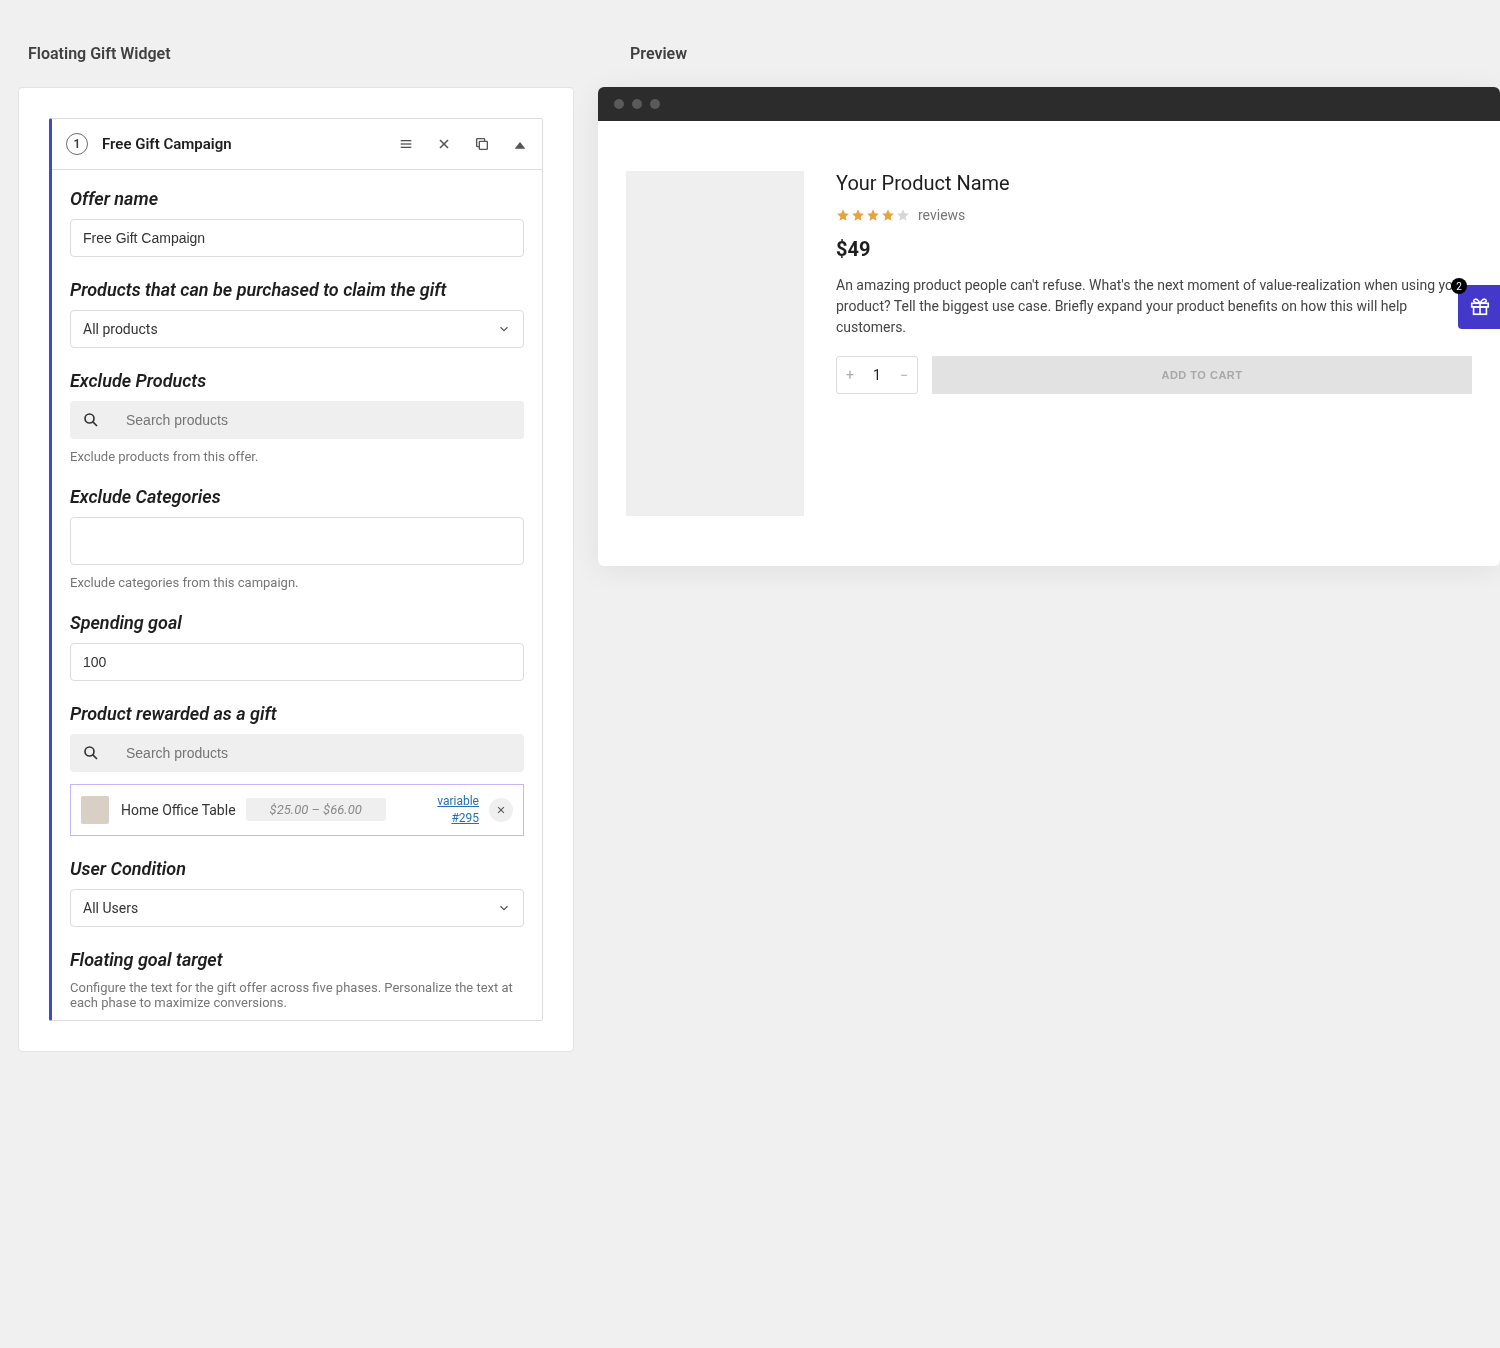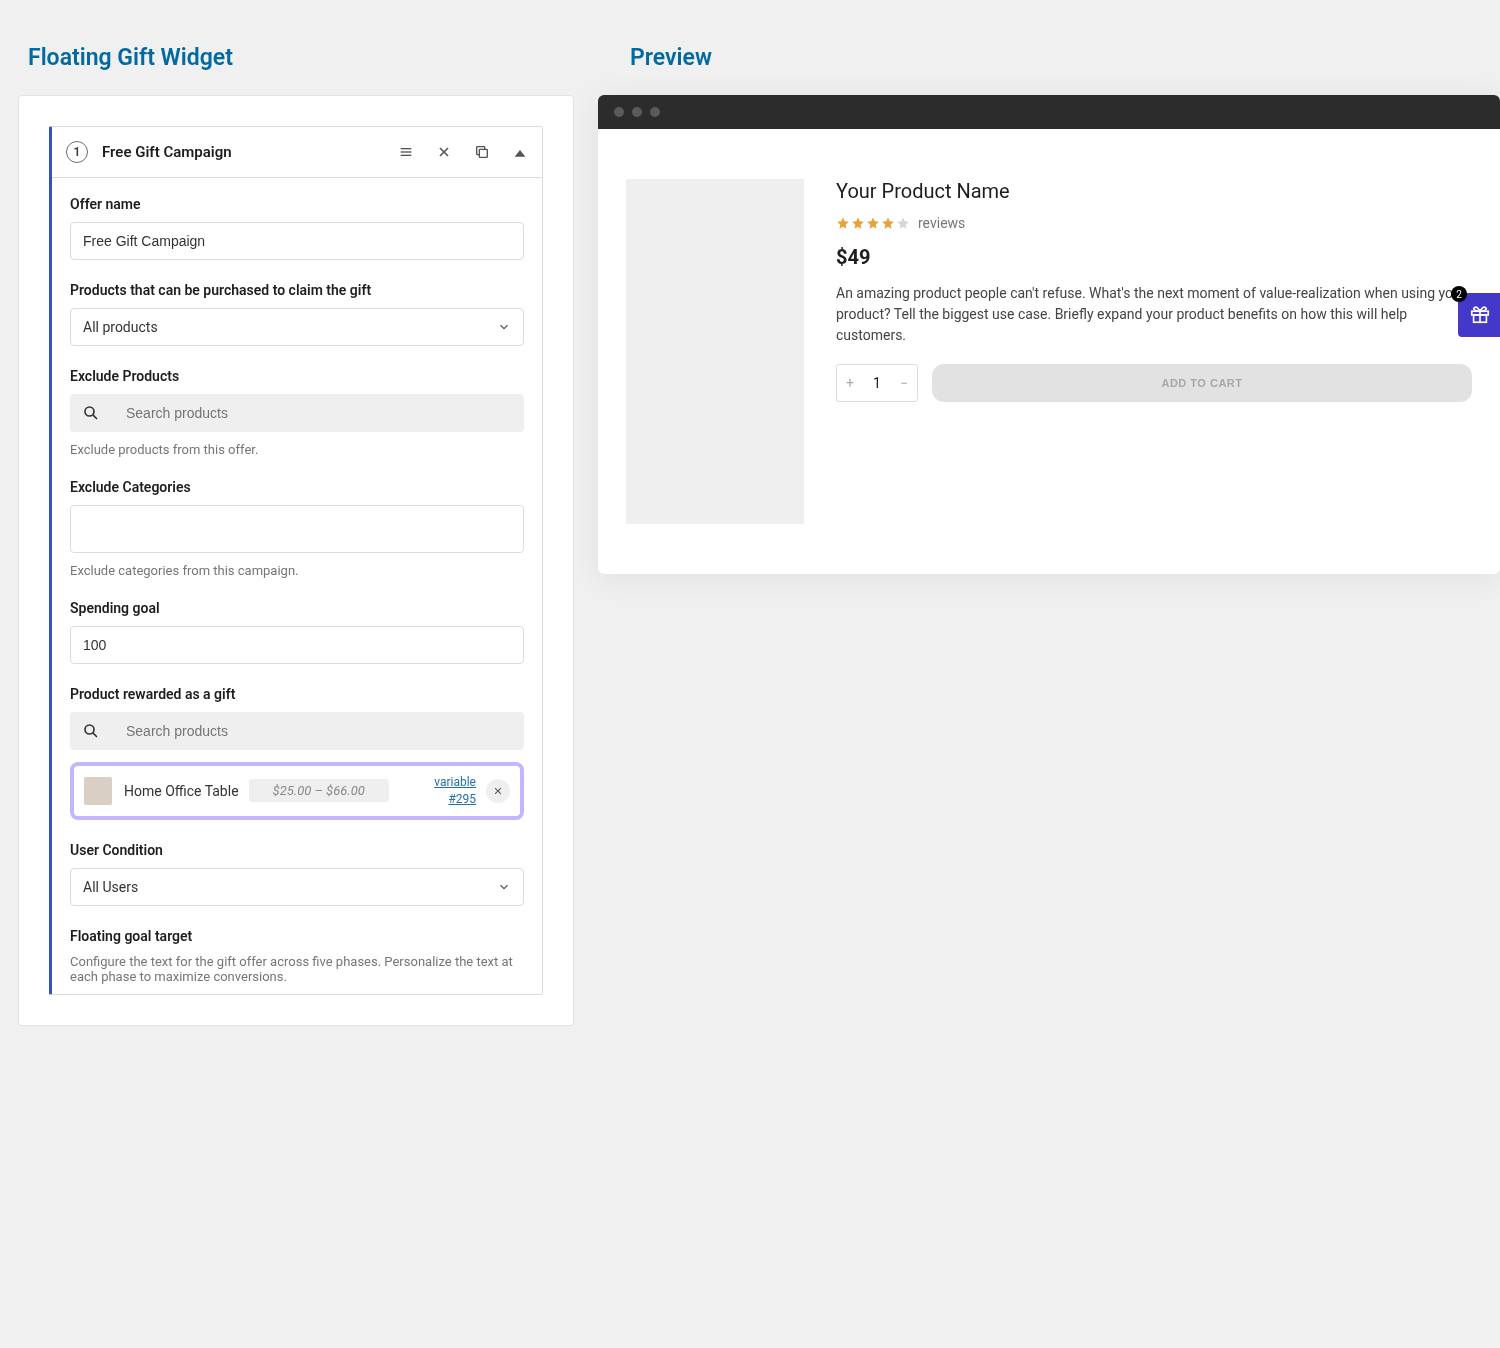--- a/index.html
+++ b/index.html
@@ -11,23 +11,23 @@
   }
   .page {
     display: flex;
     gap: 24px;
     padding: 10px 0 0 18px;
   }
   .left-col { width: 556px; }
   .right-col { flex: 1; }
 
   .section-title {
-    font-size: 23px;
+    font-size: 16px;
     font-weight: 600;
-    color: #0369a1;
+    color: #404040;
     padding: 34px 0 24px 10px;
   }
 
   .left-panel {
     background: #fff;
     border: 1px solid #e3e3e3;
     border-radius: 4px;
     padding: 30px;
   }
 
@@ -52,21 +52,21 @@
     margin-right: 14px;
   }
   .campaign-title { font-weight: 600; font-size: 15px; flex: 1; }
   .campaign-icons { display: flex; gap: 22px; align-items: center; }
   .cicon { width: 16px; height: 16px; color: #555; cursor: pointer; }
   .cicon svg { width: 16px; height: 16px; display: block; }
 
   .campaign-body { padding: 18px 18px 10px 18px; }
 
   .field { margin-bottom: 22px; }
-  .field-label { font-weight: 600; font-size: 14px; margin-bottom: 10px; display: block; }
+  .field-label { font-weight: 600; font-size: 18px; margin-bottom: 10px; display: block; font-style: italic; }
   .field-help { color: #767676; font-size: 13px; margin-top: 10px; }
 
   .text-input, .select-box {
     width: 100%;
     border: 1px solid #dcdcde;
     border-radius: 4px;
     padding: 10px 12px;
     font-size: 14px;
     background: #fff;
     color: #333;
@@ -90,21 +90,21 @@
     font-size: 14px; color: #555; flex: 1;
   }
 
   .empty-box {
     width: 100%; height: 48px;
     border: 1px solid #dcdcde; border-radius: 4px; background: #fff;
   }
 
   .reward-row {
     display: flex; align-items: center;
-    border: 4px solid #c4b5fd; border-radius: 8px;
+    border: 1px solid #c4b5fd; border-radius: 0;
     padding: 8px 10px; margin-top: 12px;
   }
   .reward-thumb { width: 28px; height: 28px; background: #d9cfc4; margin-right: 12px; border-radius: 2px; }
   .reward-name { font-size: 14px; color: #333; margin-right: 10px; }
   .reward-price {
     background: #efefef; color: #8a8a8a; font-style: italic;
     padding: 4px 24px; border-radius: 3px; font-size: 13px;
   }
   .reward-spacer { flex: 1; }
   .reward-meta {
@@ -146,21 +146,21 @@
   .cart-row { display: flex; gap: 14px; }
   .qty {
     border: 1px solid #dcdcde; display: flex; align-items: center;
     border-radius: 3px;
   }
   .qbtn { width: 26px; height: 36px; display: flex; align-items: center; justify-content: center; color: #aaa; font-size: 14px; }
   .qval { width: 28px; text-align: center; font-size: 14px; }
   .addcart {
     flex: 1; background: #e2e2e2; color: #a8a8a8;
     border: none; font-size: 11px; letter-spacing: 0.5px; font-weight: 600;
-    border-radius: 12px;
+    border-radius: 1px;
   }
 
   .gift-widget {
     position: absolute;
     right: -2px; top: 164px;
     width: 44px; height: 44px;
     background: #4338ca;
     display: flex; align-items: center; justify-content: center;
     border-radius: 4px 0 0 4px;
   }

